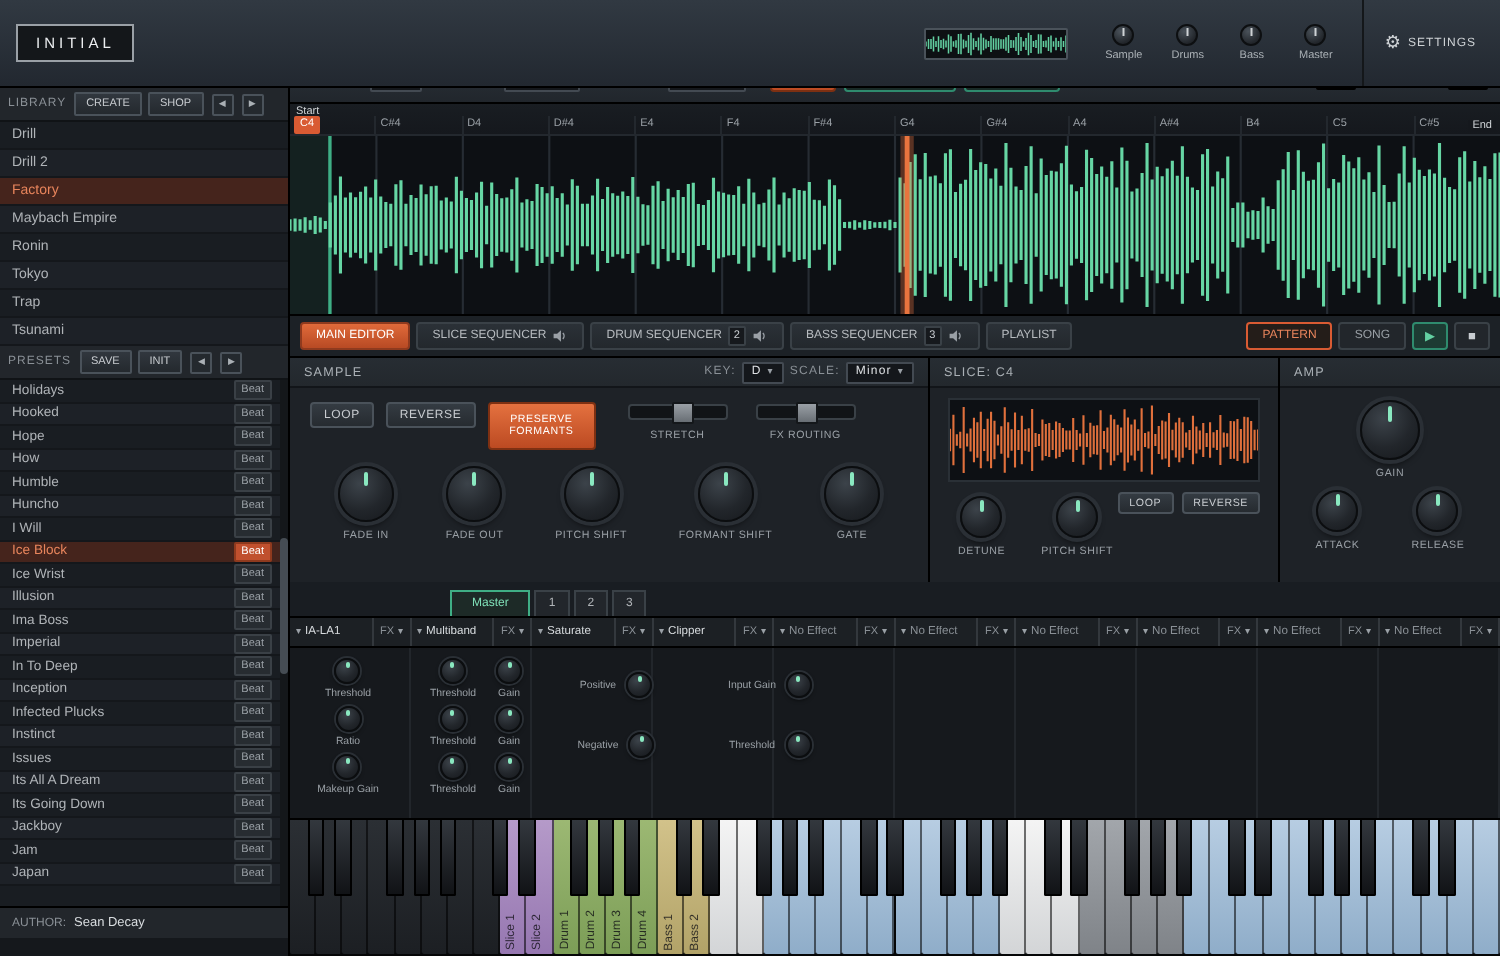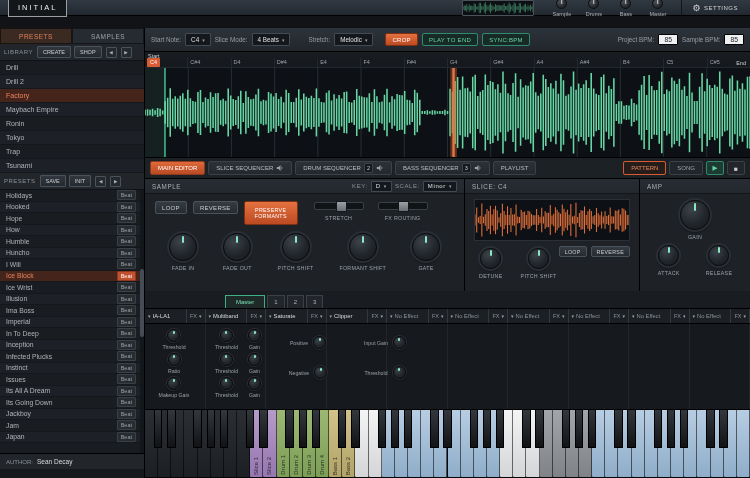--- a/index.html
+++ b/index.html
@@ -1,21 +1,21 @@
 <!DOCTYPE html>
 <html><head>
 <meta charset="utf-8">
 <style>
   * { margin:0; padding:0; box-sizing:border-box; }
   html,body { width:750px; height:478px; }
   body { font-family:"Liberation Sans","DejaVu Sans",sans-serif; background:#0c0e11; color:#b8bcc0; overflow:hidden; user-select:none; }
   .app { position:relative; width:750px; height:478px; background:#111317; overflow:hidden; }
 
   
-  .top-bar { position:absolute; top:0; left:0; right:0; height:16px; background:linear-gradient(#313942,#222830); border-bottom:1px solid #000; display:flex; align-items:center; z-index:10; }
+  .top-bar { position:absolute; top:0; left:0; right:0; height:44px; background:linear-gradient(#313942,#222830); border-bottom:1px solid #000; display:flex; align-items:center; z-index:10; }
   .logo { margin-left:8px; border:1px solid #9aa0a6; color:#eceef0; font-size:7.5px; letter-spacing:2px; padding:4px 9px; background:#14171a; }
   .mini-wave { margin-left:auto; width:72px; height:16px; background:#0d1013; border:1px solid #4a525a; border-radius:1px; overflow:hidden; }
   .mini-wave svg, .wave-canvas svg, .slice-wave svg { width:100%; height:100%; display:block; }
   .modules { display:flex; gap:5px; margin:0 10px 0 14px; }
   .module { width:27px; display:flex; flex-direction:column; align-items:center; gap:2px; }
   .mini-knob { width:11px; height:11px; border-radius:50%; background:radial-gradient(circle at 35% 30%,#4a525a,#22262b 70%); border:1px solid #0d0f11; position:relative; }
   .mini-knob::after { content:""; position:absolute; left:50%; top:1px; width:1.5px; height:4px; background:#cfd3d6; transform:translateX(-50%); }
   .module-label { font-size:5.5px; color:#aab0b5; }
   .settings-btn { display:flex; align-items:center; gap:3px; padding:0 10px; margin-right:2px; border-left:1px solid #14171a; height:100%; font-size:6px; letter-spacing:.5px; color:#cfd3d6; }
   .gear { font-size:9px; }

